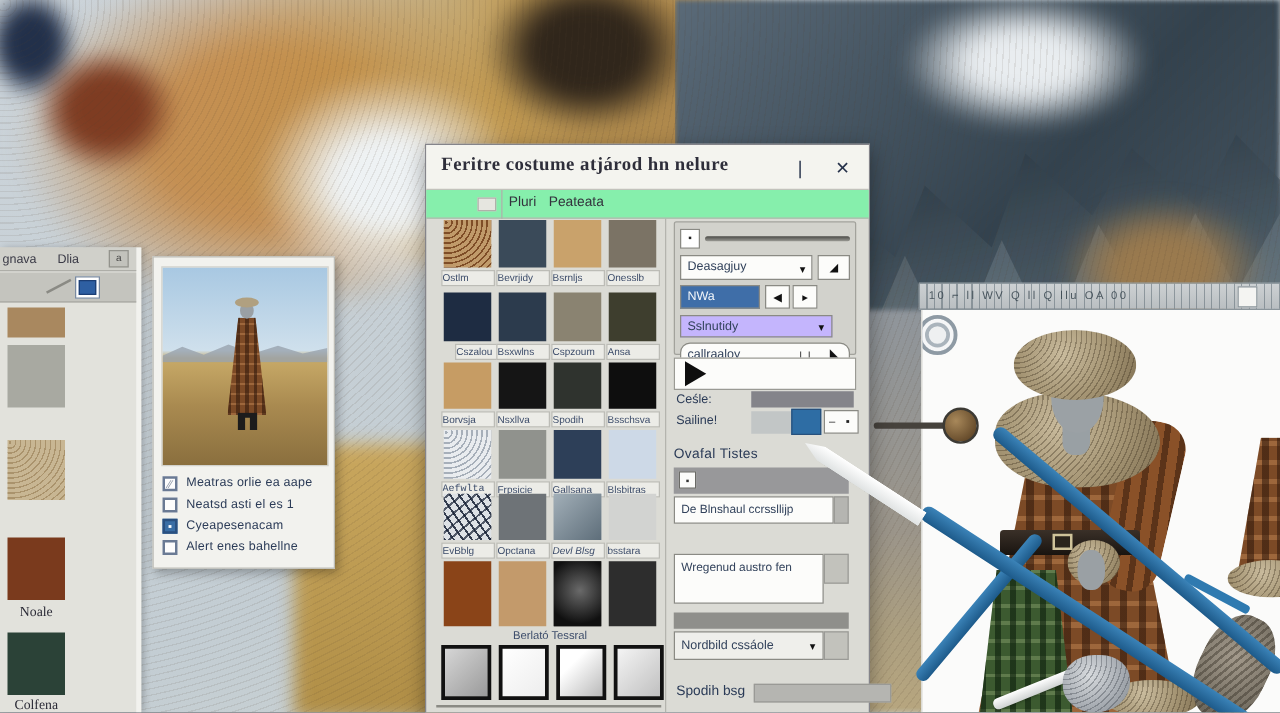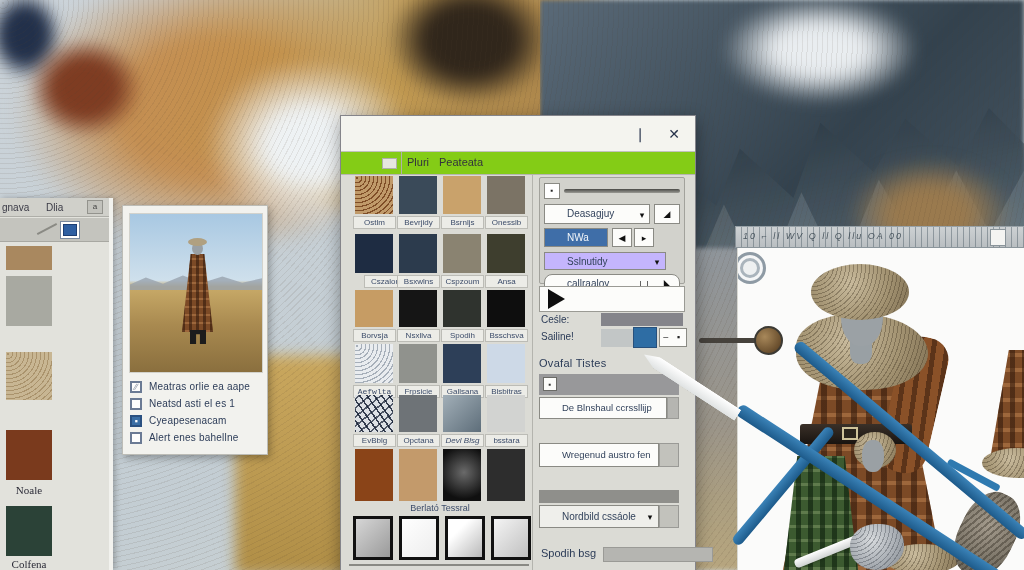--- a/index.html
+++ b/index.html
@@ -41,21 +41,21 @@
   .bg-rock  { position:absolute; left:688px; top:248px; width:56px; height:322px;
               background:linear-gradient(180deg,#8f959b 0%,#9b958a 55%,#ac9f80 80%,#b7a67f 100%); filter:blur(2px); }
   .bg-dots  { position:absolute; inset:0; opacity:.45;
               background-image:repeating-radial-gradient(circle at 3px 3px, rgba(80,62,45,.22) 0 1px, transparent 1px 5px); }
 
   
   .ruler { position:absolute; left:735px; top:226px; width:289px; height:22px; z-index:12;
            background:linear-gradient(180deg,#cdd1d3,#b9bec1); border-top:1px solid #98a2a8; border-bottom:1px solid #8b959b; }
   .ruler-ticks { position:absolute; inset:0; opacity:.55;
            background:repeating-linear-gradient(90deg,#5f6d76 0 1px,transparent 1px 6px); }
-  .ruler-text { position:absolute; left:8px; top:4px; font-size:9px; letter-spacing:2px; color:#2e3c46; opacity:.8; white-space:nowrap;font-style:italic; }
+  .ruler-text { position:absolute; left:8px; top:4px; font-size:9px; letter-spacing:2px; color:#2e3c46; opacity:.8; white-space:nowrap; }
   .ruler-btn { position:absolute; left:255px; top:2px; width:16px; height:17px; background:#f4f4f2; border:1px solid #8a949a; }
   .canvas { position:absolute; left:737px; top:248px; width:287px; height:322px; background:#fbfbfa; z-index:10;
             border-left:1px solid #d8d8d2; overflow:hidden; }
   .circle-icon { position:absolute; left:-4px; top:4px; width:32px; height:32px; border-radius:50%;
             background:#eef0f1; border:3px solid #8e9aa4; box-shadow:inset 0 0 0 3px #f5f6f7, inset 0 0 0 6px #aab4bc; }
   .fur-tex { background-image:repeating-radial-gradient(circle at 2px 2px, rgba(60,48,30,.35) 0 1px, transparent 1px 4px),
              radial-gradient(circle at 40% 35%, #c9bb9d 0%, #a39372 55%, #7e6e51 100%); }
   .hat   { left:73px; top:16px; width:98px; height:56px; border-radius:50%; }
   .face  { left:103px; top:36px; width:42px; height:62px; border-radius:50% 50% 45% 45%; background:#9ba1a5; }
   .neck  { left:112px; top:90px; width:22px; height:26px; background:#99a0a4; border-radius:0 0 40% 40%; }
@@ -155,29 +155,29 @@
   .cb-label { position:absolute; left:19px; top:0; font-size:10px; color:#2c3c58; letter-spacing:.2px; white-space:nowrap; }
 
   
   .dialog { position:absolute; left:340px; top:115px; width:356px; height:470px; z-index:30;
            background:#dbdbd5; border:1px solid #84848a; box-shadow:0 5px 16px rgba(0,0,0,.38); }
   .titlebar { position:absolute; left:0; top:0; width:100%; height:36px; background:#f4f4ef; border-bottom:1px solid #c2c2bc; }
   .title { position:absolute; left:12px; top:8px; font-family:"Liberation Serif", serif; font-weight:bold;
            font-size:15px; color:#2e2e3a; letter-spacing:.4px; }
   .win-btn { position:absolute; top:7px; width:22px; height:22px; text-align:center; line-height:22px;
            font-size:14px; color:#26324a; cursor:pointer; }
-  .tabrow { position:absolute; left:0; top:36px; width:100%; height:23px; background:#84cc16; border-bottom:1px solid #b6b6b0; }
+  .tabrow { position:absolute; left:0; top:36px; width:100%; height:23px; background:#86efac; border-bottom:1px solid #b6b6b0; }
   .tab-mini { position:absolute; left:41px; top:6px; width:15px; height:11px; background:#e6e6e0; border:1px solid #b0b0aa; }
   .tab { position:absolute; top:4px; font-size:11px; color:#33333d; }
   .tab-sep { position:absolute; left:60px; top:0; width:1px; height:23px; background:#b0b0aa; }
   .vdivider { position:absolute; left:191px; top:59px; width:1px; height:400px; background:#b4b4ae; }
 
   .sw { position:absolute; width:38px; }
   .sw-label { position:absolute; width:43px; height:13px; background:rgba(238,238,232,.92); border:1px solid #bcbcb6;
-           font-size:8px; line-height:11px; text-align:center; color:#3c4c6a; overflow:hidden; white-space:nowrap; }
+           font-size:8px; line-height:11px; text-align:left; color:#3c4c6a; overflow:hidden; white-space:nowrap; }
   .pattern-speckle { background-image:repeating-radial-gradient(circle at 2px 2px, rgba(110,58,22,.8) 0 1.2px, transparent 1.2px 4px); }
   .pattern-speckle-light { background-image:repeating-radial-gradient(circle at 2px 2px, rgba(150,160,172,.8) 0 1.2px, transparent 1.2px 4px); }
   .pattern-crackle { background-image:repeating-linear-gradient(55deg, rgba(22,32,52,.85) 0 1.5px, transparent 1.5px 6px),
                      repeating-linear-gradient(-40deg, rgba(22,32,52,.7) 0 1.5px, transparent 1.5px 7px); }
   .grad-steel { background-image:linear-gradient(135deg,#a2afb8 0%,#5e6e7a 100%); }
   .grad-dark  { background-image:radial-gradient(circle at 55% 45%, #6a6a6a 0%, #101010 75%); }
   .footer-label { position:absolute; left:14px; top:387px; width:170px; text-align:center; font-size:9px; color:#3c4c6a; }
   .gradsq { position:absolute; top:400px; width:40px; height:44px; border:3px solid #111; }
   .g1 { background:linear-gradient(135deg,#d6d6d6,#9a9a9a); }
   .g2 { background:linear-gradient(135deg,#ffffff,#ededed); }
@@ -185,21 +185,21 @@
   .g4 { background:linear-gradient(135deg,#f4f4f4,#c0c0c0); }
   .bottom-line { position:absolute; left:8px; top:448px; width:180px; height:2px; background:#8a8a84; }
 
   .rp { position:absolute; left:198px; top:59px; width:150px; height:400px; }
   .groupbox { position:absolute; left:0; top:2px; width:146px; height:107px; border:1px solid #a2a29c;
            background:#d2d2cc; border-radius:2px; }
   .slider-knob { position:absolute; left:4px; top:5px; width:16px; height:16px; background:#fff; border:1px solid #8a8a84;
            font-size:8px; text-align:center; line-height:14px; color:#222; }
   .slider-groove { position:absolute; left:24px; top:11px; width:116px; height:4px;
            background:linear-gradient(180deg,#4a4a46,#9a9a94); border-radius:2px; }
-  .fld { position:absolute; font-size:10px; color:#33435c; line-height:18px; padding-left:22px;
+  .fld { position:absolute; font-size:10px; color:#33435c; line-height:18px; padding-left:5px;
            border:1px solid #8a8a84; overflow:hidden; white-space:nowrap; }
   .fld.white { background:#fcfcfa; }
   .fld.gray  { background:#c4b5fd; }
   .fld.blue  { background:#3f6ea8; color:#f2f6fa; }
   .sq-btn { position:absolute; background:#fcfcfa; border:1px solid #8a8a84; font-size:9px; text-align:center;
            color:#111; line-height:18px; cursor:pointer; }
   .playbox { position:absolute; left:0; top:111px; width:146px; height:26px; background:#fcfcfa; border:1px solid #9a9a94; }
   .play-tri { position:absolute; left:8px; top:2px; width:0; height:0;
            border-left:17px solid #0e0e0e; border-top:10px solid transparent; border-bottom:10px solid transparent; }
   .rp-label { position:absolute; font-size:10px; color:#2b3b57; }
@@ -315,20 +315,21 @@
       <span class="cb-label">Cyeapesenacam</span>
     </div>
     <div class="cb-row" style="top:226px;">
       <div class="cb"></div>
       <span class="cb-label">Alert enes bahellne</span>
     </div>
   </div>
 
   <div class="dialog">
     <div class="titlebar">
+      <span class="title">Feritre costume atjárod hn nelure</span>
       <div class="win-btn" style="right:44px;">❘</div>
       <div class="win-btn" style="right:10px;">✕</div>
     </div>
     <div class="tabrow">
       <div class="tab-sep"></div>
       <div class="tab-mini"></div>
       <span class="tab" style="left:66px;">Pluri</span>
       <span class="tab" style="left:98px;">Peateata</span>
     </div>
     <div class="vdivider"></div>
@@ -414,21 +415,21 @@
       <span class="rp-label" style="left:2px;top:156px;">Sailine!</span>
       <div class="darkbar" style="left:62px;top:154px;width:32px;height:18px;background:#c2c6c6;"></div>
       <div class="color-swatch" style="left: 94px; top: 152px; width: 24px; height: 21px; background-color: rgb(46, 109, 164);"></div>
       <div class="spinner" style="left:120px;top:153px;width:28px;height:19px;">– ▪</div>
       <span class="rp-heading">Ovafal Tistes</span>
       <div class="bar-check">
         <div class="cbx">▪</div>
       </div>
       <div class="fld white" style="left:0;top:222px;width:128px;height:22px;line-height:20px;font-size:9.5px;">De Blnshaul ccrssllijp</div>
       <div class="darkbar" style="left:128px;top:222px;width:12px;height:22px;background:#b5b5b1;border:1px solid #9a9a96;"></div>
-      <div class="fld white" style="left:0;top:268px;width:120px;height:24px;line-height:22px;font-size:9.5px;">Wregenud austro fen</div>
+      <div class="fld white" style="left:0;top:268px;width:120px;height:40px;line-height:22px;font-size:9.5px;">Wregenud austro fen</div>
       <div class="darkbar" style="left:120px;top:268px;width:20px;height:24px;background:#c2c2bc;border:1px solid #9a9a96;"></div>
       <div class="graybar2"></div>
       <div class="fld white" style="left:0;top:330px;width:120px;height:23px;line-height:21px;background:#efefeb;">Nordbild cssáole</div>
       <div class="sq-btn" style="left:104px;top:333px;width:14px;height:16px;border:none;background:transparent;">▾</div>
       <div class="darkbar" style="left:120px;top:330px;width:20px;height:23px;background:#c2c2bc;border:1px solid #9a9a96;"></div>
       <span class="bot-label">Spodih bsg</span>
       <div class="bot-bar"></div>
     </div>
   </div>
 

